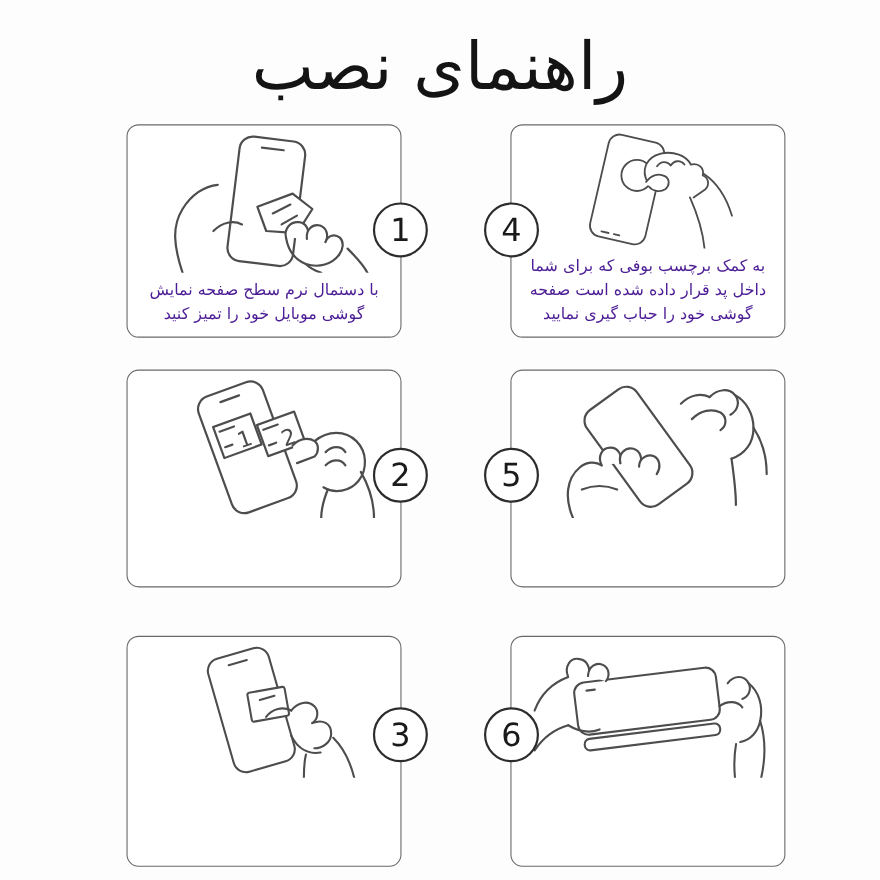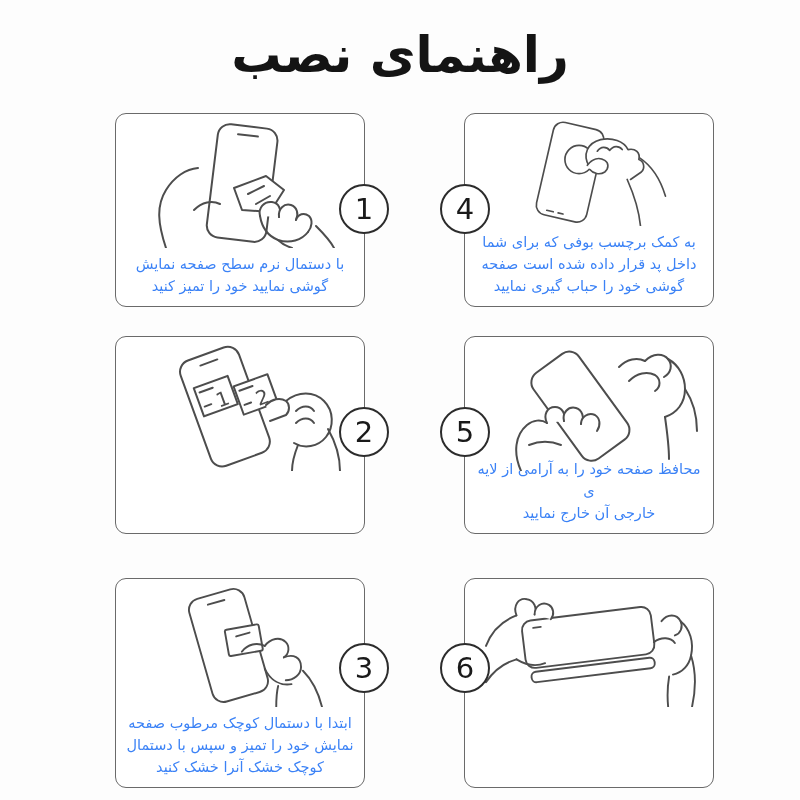--- a/index.html
+++ b/index.html
@@ -1,40 +1,40 @@
 <!DOCTYPE html>
 <html lang="fa"><head>
 <meta charset="utf-8">
 <style>
   html,body{margin:0;padding:0;background:#fdfdfd;}
   body{width:800px;height:800px;overflow:hidden;font-family:"DejaVu Sans",sans-serif;}
   .page{position:relative;width:800px;height:800px;background:#fdfdfd;}
   .title{position:absolute;top:26px;left:0;right:0;text-align:center;
-         font-size:50px;color:#141414;letter-spacing:0;direction:rtl;font-weight:bold;}
+         font-size:60px;color:#141414;letter-spacing:0;direction:rtl;}
   .card{position:absolute;background:#ffffff;border:1.6px solid #6a6a6a;border-radius:11px;}
   .card-1{left:115px;top:113px;width:248px;height:192px;}
   .card-4{left:464px;top:113px;width:248px;height:192px;}
   .card-2{left:115px;top:336px;width:248px;height:196px;}
   .card-5{left:464px;top:336px;width:248px;height:196px;}
   .card-3{left:115px;top:578px;width:248px;height:208px;}
   .card-6{left:464px;top:578px;width:248px;height:208px;}
   .badge{position:absolute;width:46px;height:46px;border:2.2px solid #2c2c2c;border-radius:50%;
          background:#ffffff;display:flex;align-items:center;justify-content:center;
          font-size:29px;color:#1a1a1a;z-index:3;}
   .badge-right{right:-25px;top:70px;}
   .badge-left{left:-25px;top:70px;}
   .badge-row3.badge-right{top:64px;}
   .badge-row3.badge-left{top:64px;}
   .illu{position:absolute;top:4px;left:4px;right:4px;display:block;}
   .illu svg{width:100%;height:100%;display:block;}
   .illu-h130{height:130px;}
   .illu-h108{height:108px;}
   .illu-h124{height:124px;}
   .caption{position:absolute;left:8px;right:8px;bottom:9px;text-align:center;direction:rtl;
-           font-size:14.5px;line-height:22px;color:#3b82f6;white-space:pre-line;}
+           font-size:14.5px;line-height:22px;color:#4c1d95;white-space:pre-line;}
   .sk{stroke:#4d4d4d;stroke-width:2;fill:none;stroke-linecap:round;stroke-linejoin:round;}
   .sk-f{stroke:#4d4d4d;stroke-width:2;fill:#ffffff;stroke-linecap:round;stroke-linejoin:round;}
   .sk-num{fill:#4d4d4d;font-size:20px;font-family:"DejaVu Sans",sans-serif;stroke:none;}
 </style>
 </head>
 <body>
 
 <div class="page">
 
   <div class="title">راهنمای نصب</div>
@@ -51,21 +51,21 @@
         <path class="sk-f" d="M114,70 L146,58 L164,72 L150,94 L122,92 Z"></path>
         <path class="sk" d="M128,76 L144,68 M136,86 L150,78"></path>
         <path class="sk-f" d="M140,98 C138,90 144,83 152,84 C159,85 162,92 159,99"></path>
         <path class="sk-f" d="M159,99 C158,91 164,85 171,87 C177,89 179,96 176,102"></path>
         <path class="sk-f" d="M176,102 C178,96 184,94 189,98 C193,102 192,109 188,114"></path>
         <path class="sk" d="M140,98 C142,110 148,118 158,122 C170,126 182,122 188,114"></path>
         <path class="sk" d="M158,122 C162,126 166,128 172,130 M196,108 C204,116 210,122 214,130"></path>
       </svg>
     </div>
     <div class="caption">با دستمال نرم سطح صفحه نمایش
-گوشی نمایید خود را تمیز کنید</div>
+گوشی موبایل خود را تمیز کنید</div>
     <div class="badge badge-right">1</div>
   </div>
 
   <div class="card card-4">
     <div class="illu illu-h108">
       <svg viewBox="0 0 240 130" preserveAspectRatio="xMidYMid meet">
         <g transform="rotate(13 96 66)">
           <rect class="sk-f" x="66" y="8" width="62" height="114" rx="12"></rect>
           <line class="sk" x1="80" y1="116" x2="88" y2="116"></line>
           <line class="sk" x1="94" y1="116" x2="100" y2="116"></line>
@@ -118,44 +118,39 @@
         <path class="sk-f" d="M176,20 C184,12 194,12 199,18 C204,24 202,32 195,36"></path>
         <path class="sk-f" d="M160,40 C168,32 178,30 186,34 C192,38 192,46 186,50"></path>
         <path class="sk" d="M199,18 C210,24 216,36 216,48 C216,62 208,72 196,76"></path>
         <path class="sk" d="M216,48 C224,60 228,74 228,90 M196,76 C198,90 200,104 200,118"></path>
         <path class="sk-f" d="M78,82 C74,74 78,66 86,66 C93,66 97,73 95,80"></path>
         <path class="sk-f" d="M95,80 C93,72 99,65 107,67 C113,69 116,76 112,83"></path>
         <path class="sk-f" d="M112,83 C112,76 119,71 126,74 C131,77 132,84 128,90"></path>
         <path class="sk" d="M60,104 C70,100 82,100 92,104"></path>
       </svg>
     </div>
-    <div class="caption">محافظ صفحه خود را به آرامی از لایه ی
-خارجی آن خارج نمایید</div>
     <div class="badge badge-left">5</div>
   </div>
 
   <div class="card card-3">
     <div class="illu illu-h124">
       <svg viewBox="0 0 240 130" preserveAspectRatio="xMidYMid meet">
         <g transform="rotate(-16 106 66)">
           <rect class="sk-f" x="78" y="10" width="60" height="112" rx="12"></rect>
           <line class="sk" x1="99" y1="19" x2="117" y2="19"></line>
         </g>
         <rect class="sk-f" x="106" y="46" width="36" height="28" rx="2" transform="rotate(-10 124 60)"></rect>
         <line class="sk" x1="116" y1="56" x2="130" y2="52"></line>
         <path class="sk" d="M122,72 C128,64 138,62 146,66"></path>
         <path class="sk-f" d="M146,66 C152,58 162,56 168,62 C172,66 172,74 166,78"></path>
         <path class="sk-f" d="M166,78 C176,74 184,78 184,88 C184,96 176,102 168,102"></path>
         <path class="sk" d="M146,90 C152,102 162,108 174,106"></path>
         <path class="sk" d="M186,92 C196,102 202,114 206,130 M160,108 C158,116 158,122 158,130"></path>
       </svg>
     </div>
-    <div class="caption">ابتدا با دستمال کوچک مرطوب صفحه
-نمایش خود را تمیز و سپس با دستمال
-کوچک خشک آنرا خشک کنید</div>
     <div class="badge badge-right badge-row3">3</div>
   </div>
 
   <div class="card card-6">
     <div class="illu illu-h124">
       <svg viewBox="0 0 240 130" preserveAspectRatio="xMidYMid meet">
         <path class="sk" d="M12,66 C18,50 28,40 44,34 M12,104 C20,92 30,84 44,80"></path>
         <g transform="rotate(-7 120 64)">
           <rect class="sk-f" x="52" y="32" width="136" height="50" rx="10"></rect>
           <line class="sk" x1="64" y1="40" x2="72" y2="40"></line>

